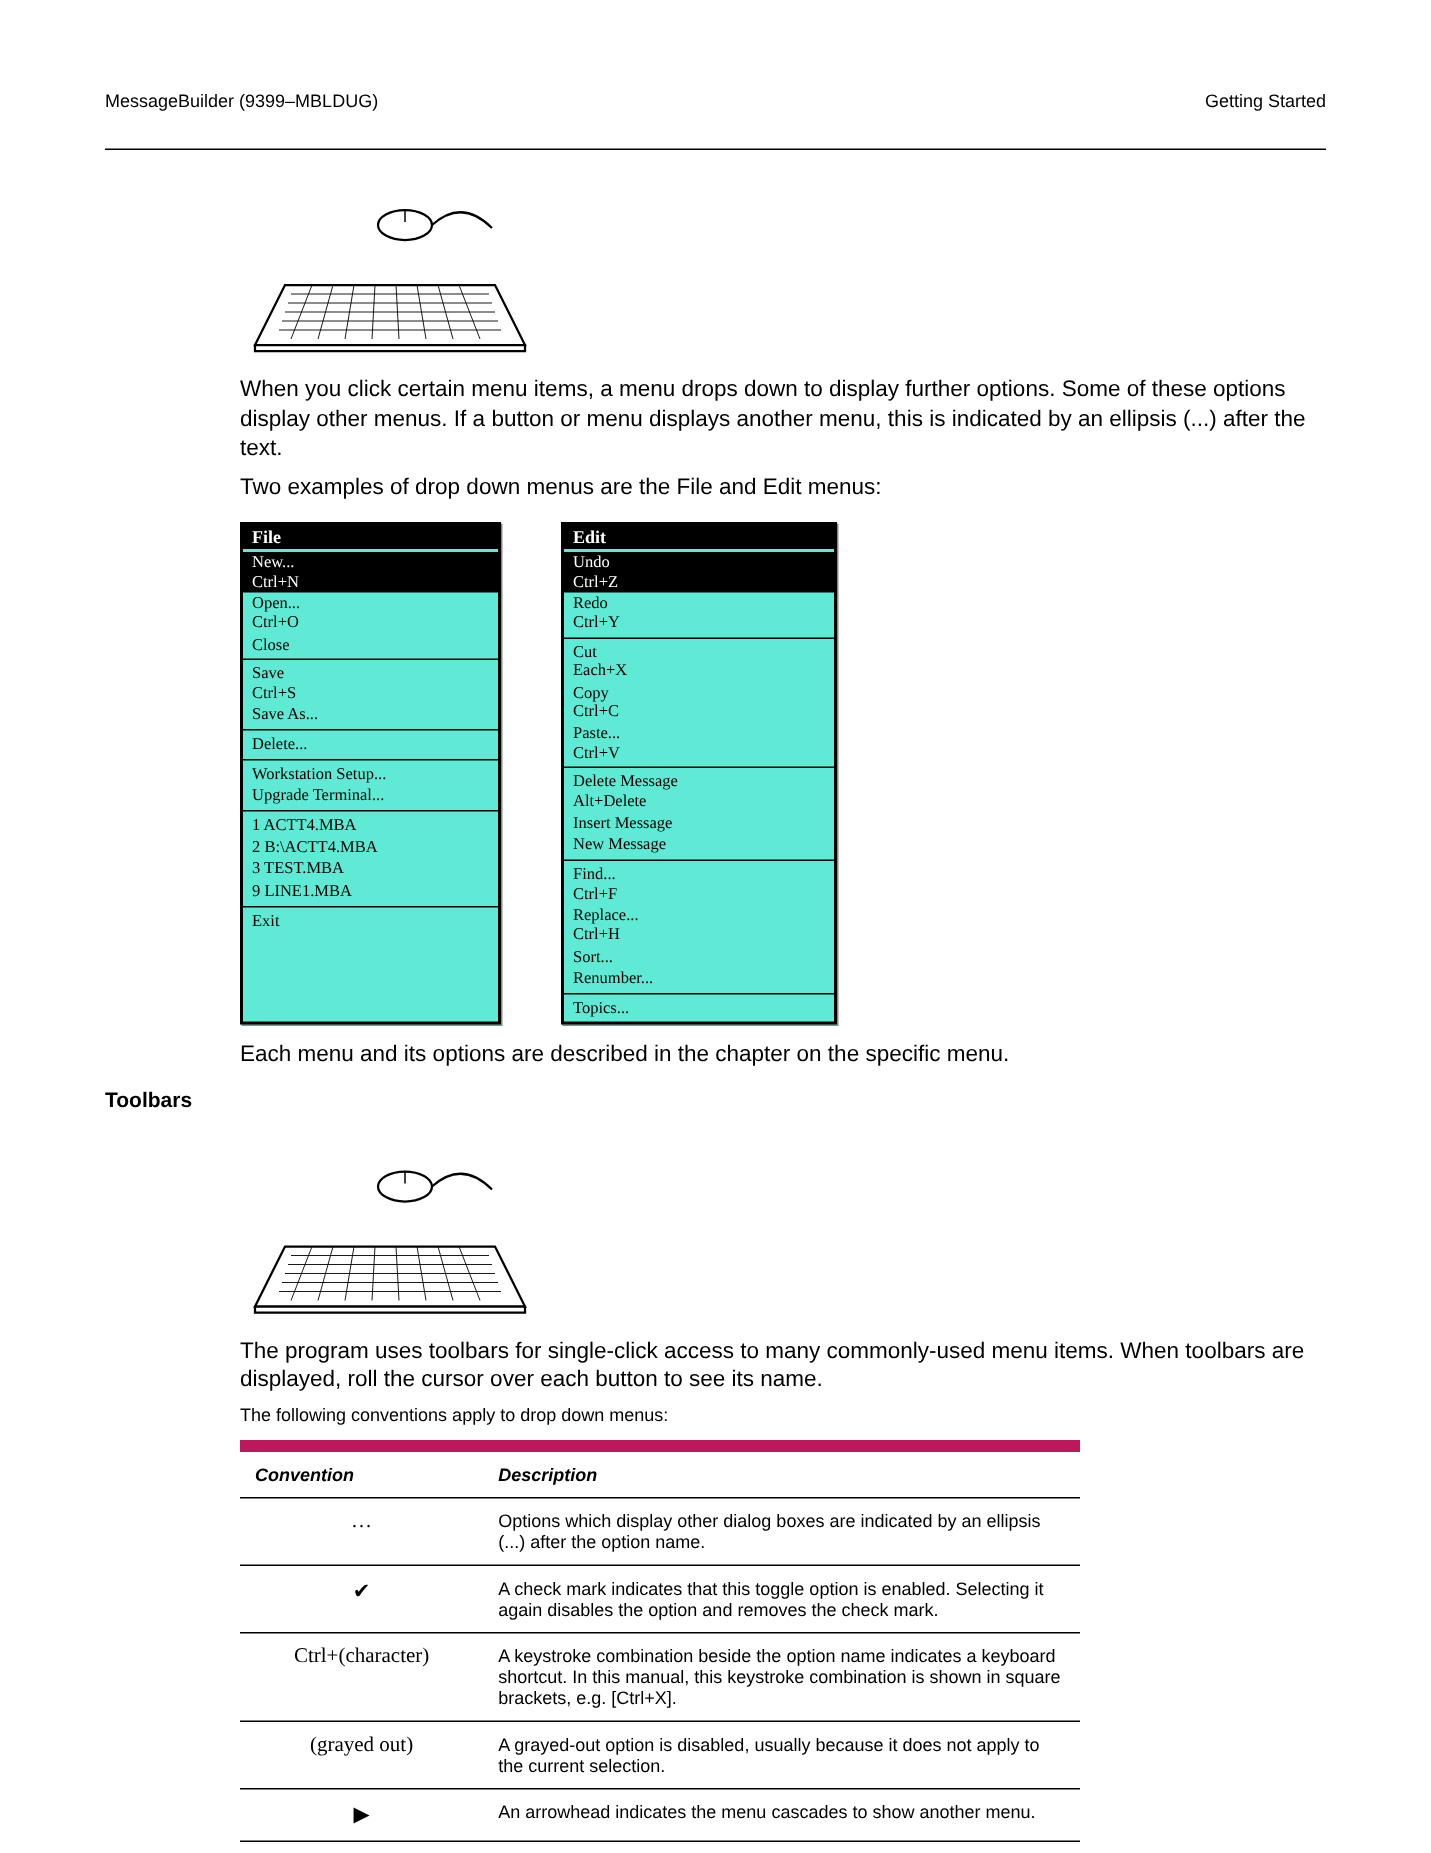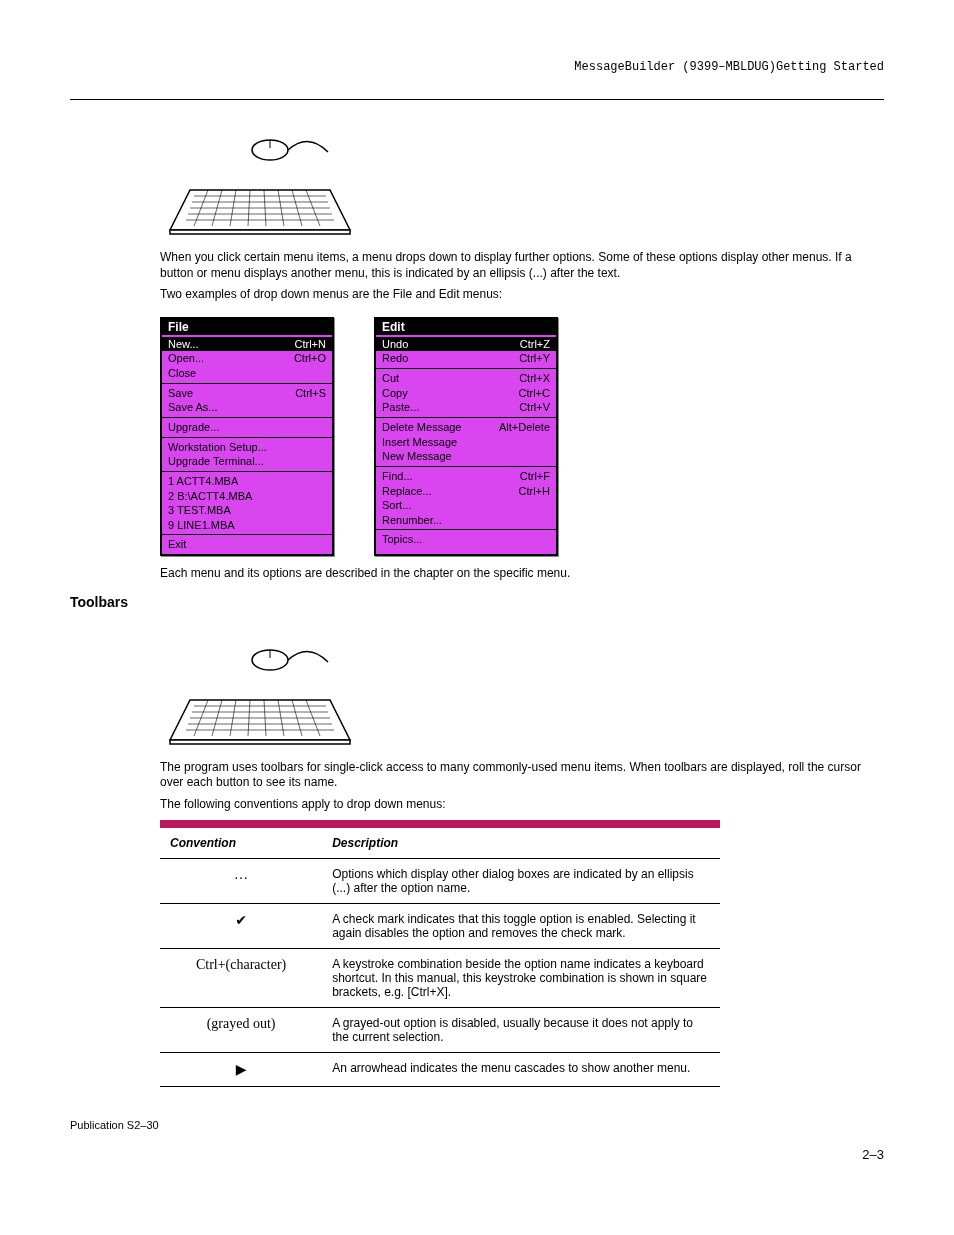--- a/index.html
+++ b/index.html
@@ -16,47 +16,47 @@
     box-sizing: border-box;
     padding: 60px 70px 40px 70px;
   }
   .header-line {
     border-top: 1px solid #000;
     margin-top: 25px;
     margin-bottom: 12px;
   }
   .header-text {
     display: flex;
-    justify-content: flex-end;
-    font-family: Liberation Mono, monospace;
+    justify-content: space-between;
+    font-family: Liberation Sans, sans-serif;
     font-size: 12px;
     color: #000;
   }
   .content {
     margin-left: 90px; 
   }
   .illus {
     width: 200px;
     height: 120px;
     margin-top: 20px;
     margin-bottom: 10px;
   }
   .keyboard-svg { width: 200px; height: 120px; }
-  .body-font { font-family: Arial, Helvetica, sans-serif; font-size: 12px; line-height: 1.3; }
+  .body-font { font-family: Arial, Helvetica, sans-serif; font-size: 15px; line-height: 1.3; }
   .para { margin: 6px 0; }
   .menus-row {
     display: flex;
     gap: 40px;
     margin-top: 14px;
   }
   .menu-box {
     width: 170px;
     border: 2px solid #000;
-    background: #d946ef;
-    font-family: Liberation Sans, sans-serif;
+    background: #5eead4;
+    font-family: Liberation Serif, serif;
     font-size: 11px;
     box-shadow: 1px 1px 0 #888;
   }
   .menu-edit { width: 180px; }
   .menu-title {
     background: #000;
     color: #fff;
     padding: 2px 6px;
     font-weight: bold;
     font-size: 12px;
@@ -66,20 +66,21 @@
     background:#000;
     display:inline-block;
     padding-right:4px;
   }
   .menu-items { padding: 2px 0; }
   .menu-row {
     display: flex;
     justify-content: space-between;
     padding: 1px 6px;
     line-height: 1.15;
+    flex-direction: column;
   }
   .menu-row.highlight { background: #000; color:#fff; }
   .menu-sep { border-top:1px solid #000; margin:2px 0; }
   .after-menus { margin-top: 10px; }
   .toolbars-label {
     font-family: Arial, Helvetica, sans-serif;
     font-weight: bold;
     font-size: 14px;
     margin-left: -90px;
     margin-top: 12px;
@@ -197,21 +198,21 @@
         <div class="menu-row">
               <span>Save</span>
               <span>Ctrl+S</span>
             </div>
         <div class="menu-row">
               <span>Save As...</span>
               <span></span>
             </div>
         <div class="menu-sep"></div>
         <div class="menu-row">
-              <span>Upgrade...</span>
+              <span>Delete...</span>
             </div>
         <div class="menu-sep"></div>
         <div class="menu-row">
               <span>Workstation Setup...</span>
             </div>
         <div class="menu-row">
               <span>Upgrade Terminal...</span>
             </div>
         <div class="menu-sep"></div>
         <div class="menu-row">
@@ -240,21 +241,21 @@
               <span>Undo</span>
               <span>Ctrl+Z</span>
             </div>
         <div class="menu-row">
               <span>Redo</span>
               <span>Ctrl+Y</span>
             </div>
         <div class="menu-sep"></div>
         <div class="menu-row">
               <span>Cut</span>
-              <span>Ctrl+X</span>
+              <span>Each+X</span>
             </div>
         <div class="menu-row">
               <span>Copy</span>
               <span>Ctrl+C</span>
             </div>
         <div class="menu-row">
               <span>Paste...</span>
               <span>Ctrl+V</span>
             </div>
         <div class="menu-sep"></div>

